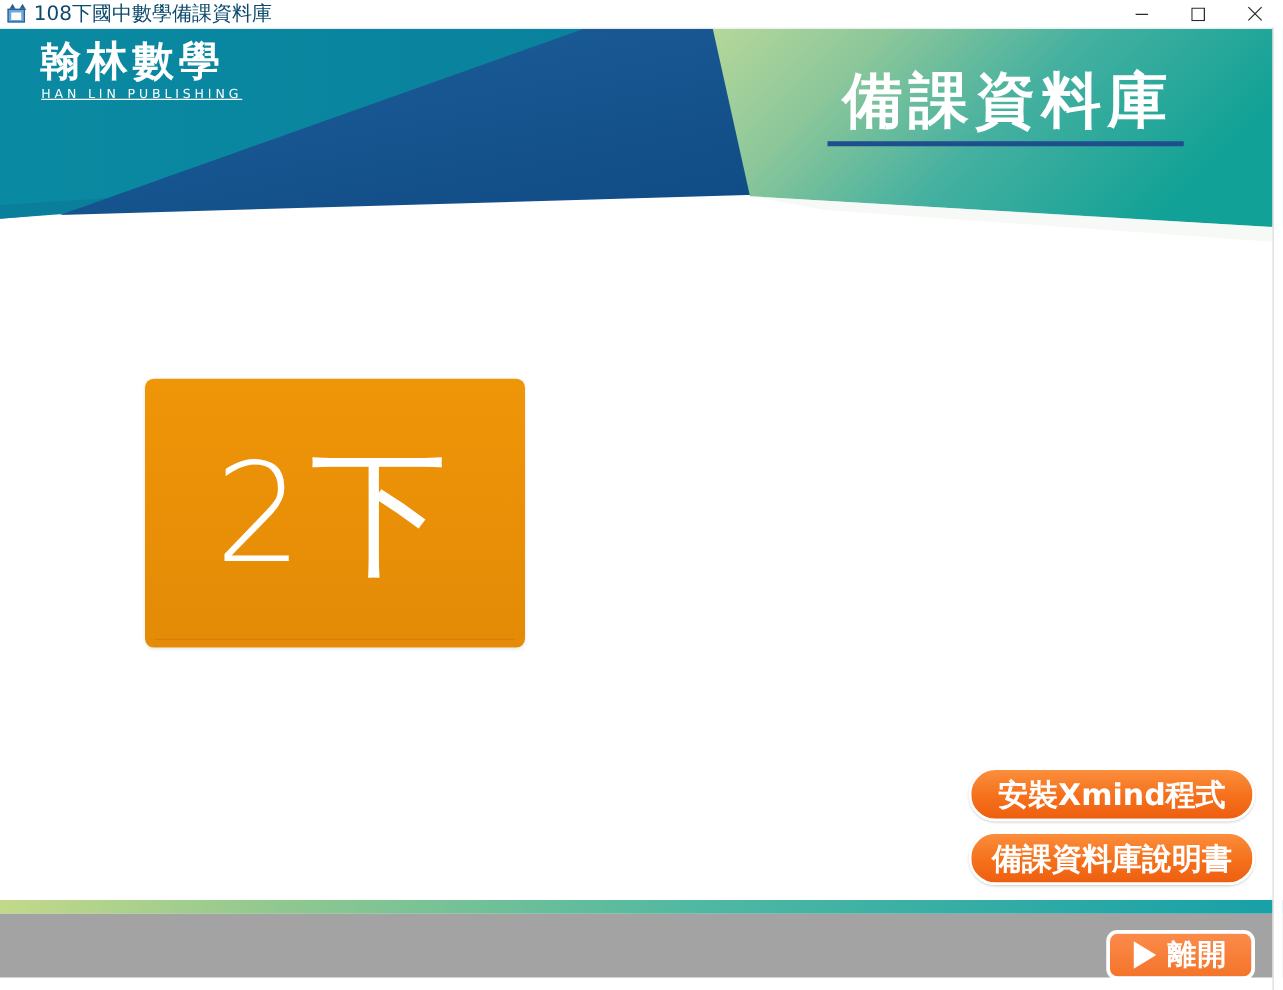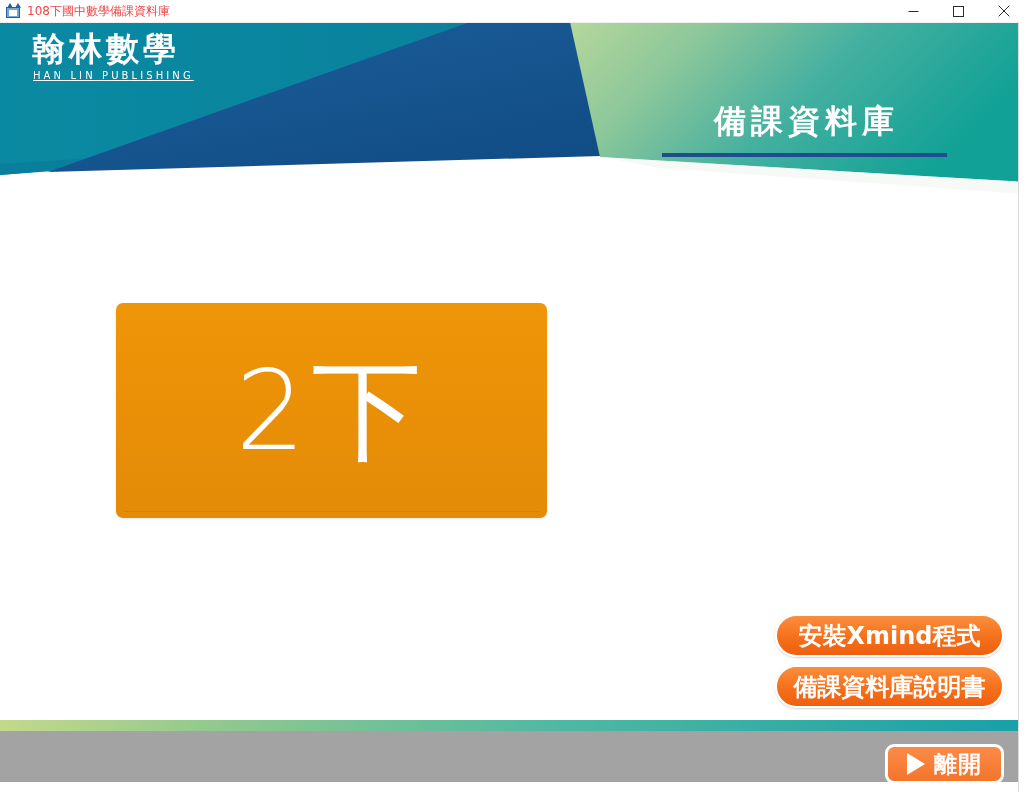--- a/index.html
+++ b/index.html
@@ -62,22 +62,22 @@
     top: 0px;
     width: 0; height: 0;
     border-left: 3px solid transparent;
     border-right: 3px solid transparent;
     border-bottom: 5px solid #2b5f8f;
   }
   #titlebar-icon .ic-ear-l { left: 2px; }
   #titlebar-icon .ic-ear-r { left: 10px; }
 
   #titlebar-title {
-    font-size: 12px;
-    color: #ef4444;
+    font-size: 16px;
+    color: #0c4a6e;
     line-height: 22px;
     white-space: nowrap;
     letter-spacing: 0px;
   }
   #window-controls {
     position: absolute;
     right: 0; top: 0;
     height: 22px;
     display: flex;
   }
@@ -130,27 +130,26 @@
   }
 
   #header-title-wrap {
     position: absolute;
     right: 75px;
     top: 53px;
     z-index: 14;
     text-align: center;
   }
   #header-title {
-    font-size: 32px;
+    font-size: 48px;
     font-weight: 700;
     color: #ffffff;
     letter-spacing: 5px;
     line-height: 56px;
     white-space: nowrap;
-    margin-top: 40px;
   }
   #header-title-rule {
     height: 4px;
     background: #1f4e8c;
     margin-top: 4px;
     width: 285px;
     margin-left: auto;
     margin-right: 4px;
   }
 
@@ -160,21 +159,21 @@
     left: 0;
     top: 202px;
     width: 1026px;
     height: 518px;
     background: #ffffff;
     z-index: 5;
   }
 
   .grade-card {
     position: absolute;
-    width: 431px;
+    width: 304px;
     height: 215px;
     border-radius: 7px;
     display: flex;
     align-items: center;
     justify-content: center;
     cursor: pointer;
     box-shadow: 0 1px 3px rgba(0,0,0,0.10);
   }
   .grade-card::after {
     content: "";

